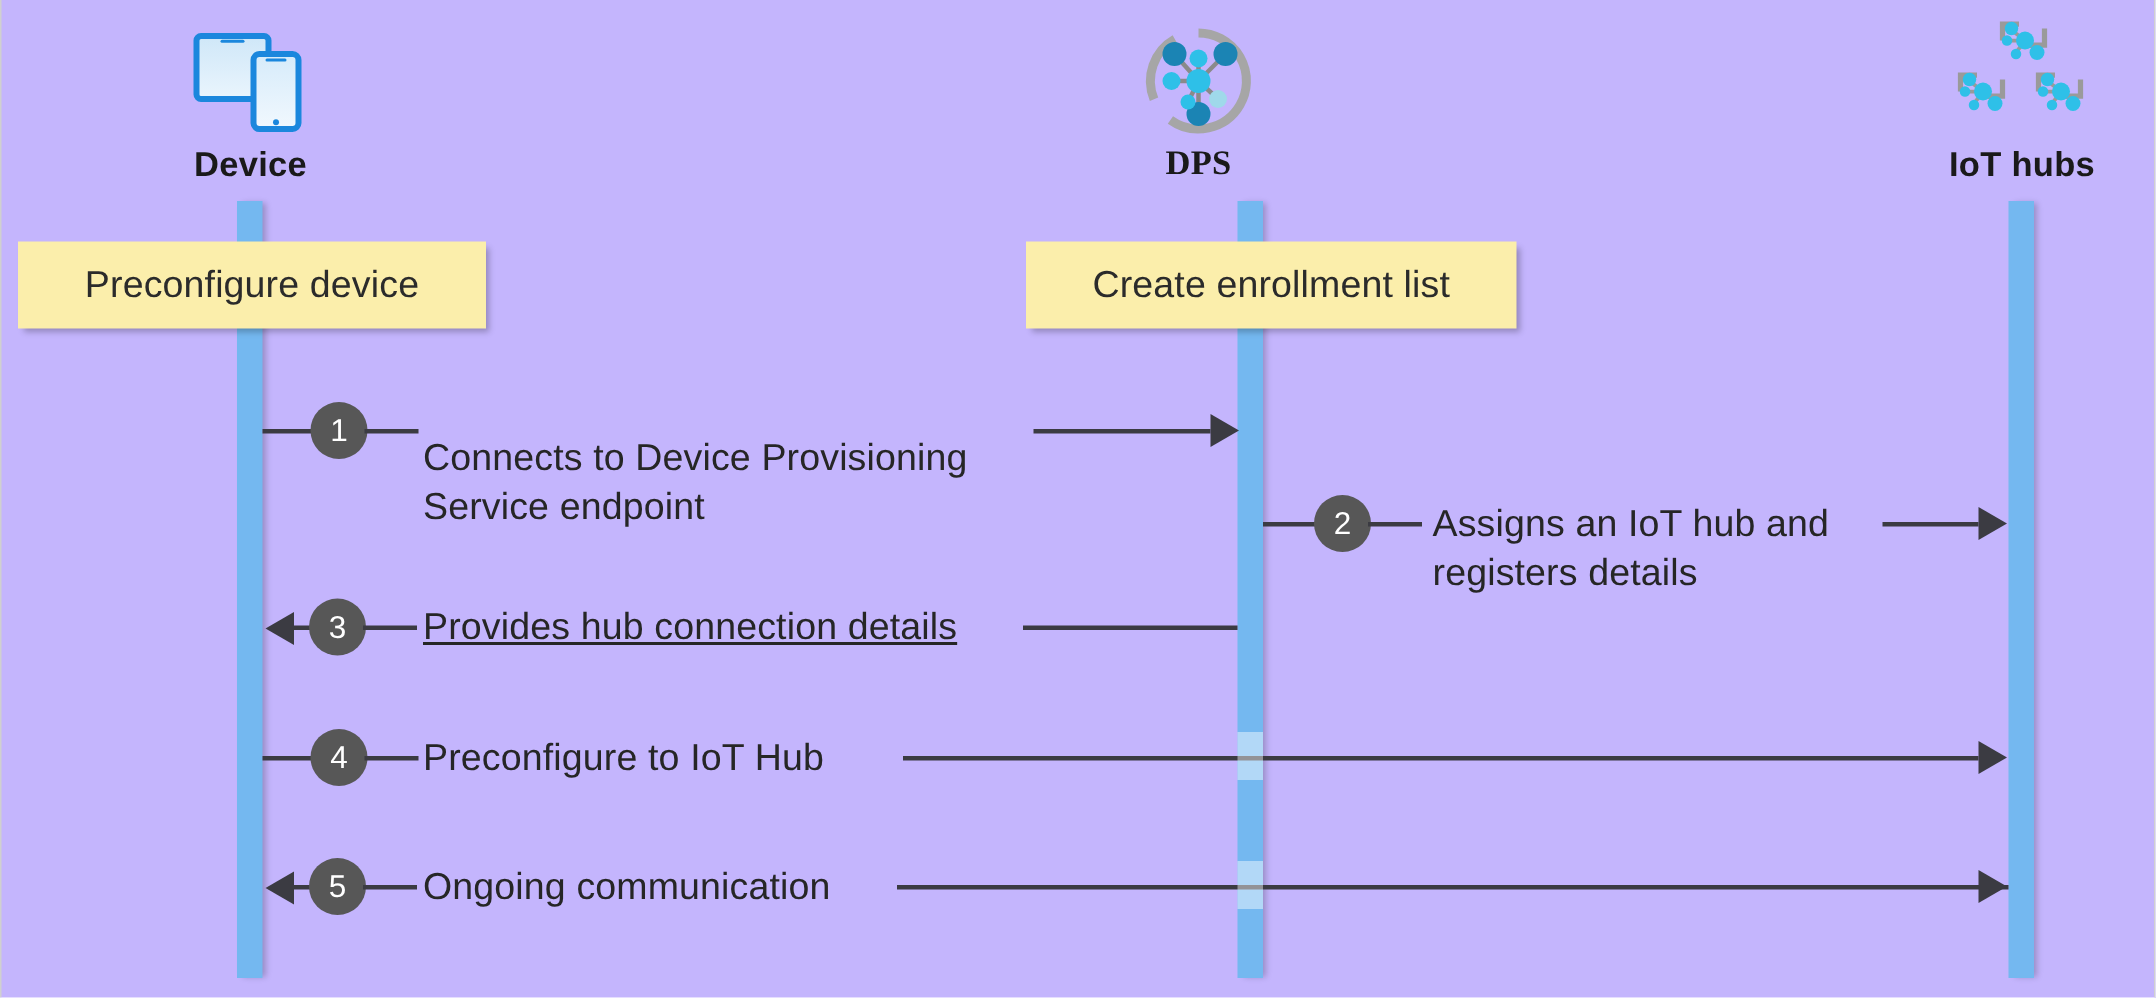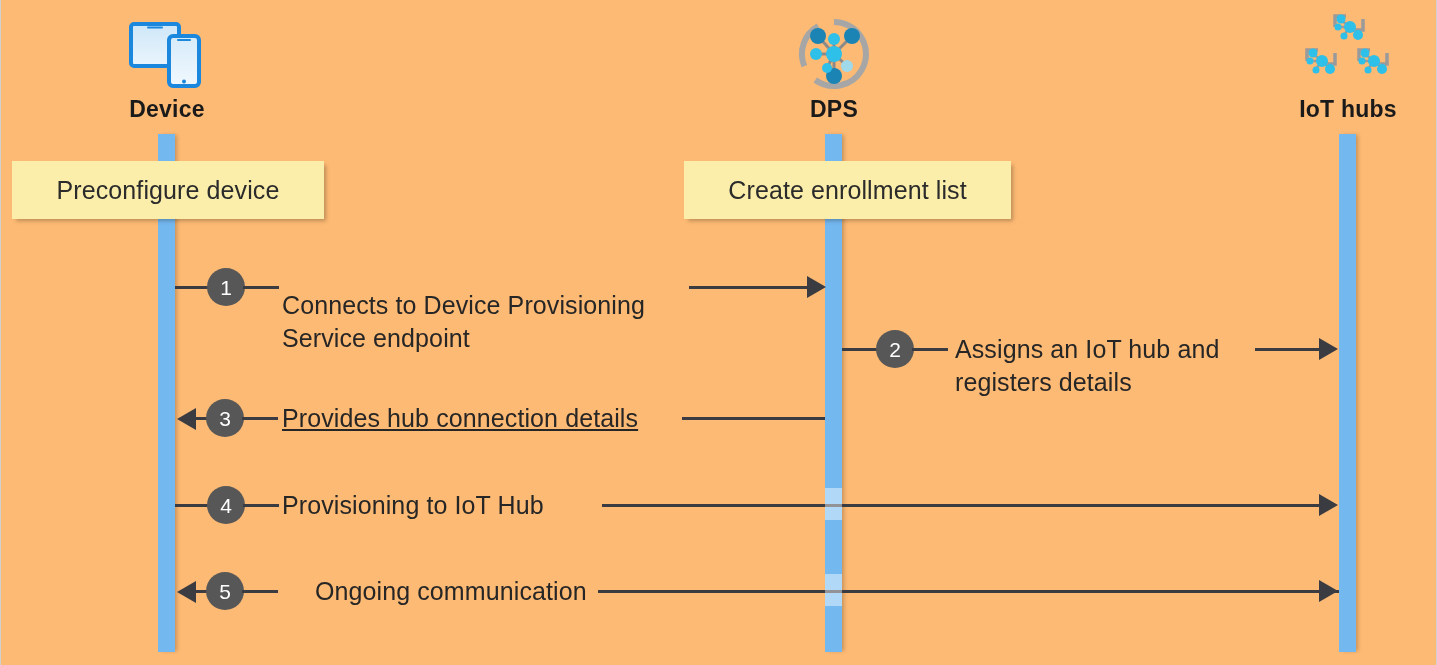--- a/index.html
+++ b/index.html
@@ -4,21 +4,21 @@
 <style>
   html, body {
     margin: 0;
     padding: 0;
     background: #ffffff;
   }
   #canvas {
     position: relative;
     width: 1437px;
     height: 665px;
-    background: #fdba74;
+    background: #c4b5fd;
     border-left: 1px solid #d0d0d0;
     border-right: 1px solid #d0d0d0;
     box-sizing: border-box;
     font-family: "Liberation Sans", sans-serif;
     overflow: hidden;
   }
 
   
   .actor {
     position: absolute;
@@ -135,21 +135,21 @@
         <rect x="4" y="6" width="48" height="42" rx="3" ry="3" fill="url(#gDev1)" stroke="#1b87dd" stroke-width="4"></rect>
         <rect x="20" y="8.5" width="16" height="2" rx="1" fill="#1b87dd"></rect>
         <rect x="42" y="18" width="30" height="50" rx="4" ry="4" fill="url(#gDev2)" stroke="#1b87dd" stroke-width="4"></rect>
         <rect x="50" y="21" width="14" height="2" rx="1" fill="#1b87dd"></rect>
         <circle cx="57" cy="63.5" r="2" fill="#1b87dd"></circle>
       </svg>
     </div>
     <div class="actor-label">Device</div>
   </div>
 
-  <div class="actor" style="left:733px;">
+  <div class="actor" style="left:698px;font-family:Liberation Serif, serif;">
     <div class="actor-icon">
       <svg width="76" height="76" viewBox="0 0 76 76">
         <path d="M38 6 A32 32 0 1 1 37.9 6" fill="none" stroke="#a6a6a6" stroke-width="6" stroke-dasharray="120 18 46 18" stroke-linecap="butt"></path>
         <g stroke="#8a8a8a" stroke-width="3">
           <line x1="38" y1="38" x2="22" y2="20"></line>
           <line x1="38" y1="38" x2="56" y2="20"></line>
           <line x1="38" y1="38" x2="20" y2="38"></line>
           <line x1="38" y1="38" x2="31" y2="52"></line>
           <line x1="38" y1="38" x2="51" y2="50"></line>
           <line x1="38" y1="38" x2="38" y2="60"></line>
@@ -267,32 +267,32 @@
     <div class="msg-text" style="left:281px; top:402px; width:420px;text-decoration:underline;">Provides hub connection details</div>
     <div class="msg-line" style="left:681px; top:417px; width:143px;"></div>
   </div>
 
   <div>
     <div class="msg-line" style="left:174px; top:504px; width:44px;"></div>
     <div class="msg-badge" style="left:206px; top:486px;">
       <span>4</span>
     </div>
     <div class="msg-line" style="left:242px; top:504px; width:36px;"></div>
-    <div class="msg-text" style="left:281px; top:489px; width:330px;">Provisioning to IoT Hub</div>
+    <div class="msg-text" style="left:281px; top:489px; width:330px;">Preconfigure to IoT Hub</div>
     <div class="msg-line" style="left:601px; top:504px; width:717px;"></div>
     <div class="cross-hl" style="left:824px; top:488px; height:32px;"></div>
     <div class="arrow-head arrow-right" style="left:1318px; top:494px;"></div>
   </div>
 
   <div>
     <div class="arrow-head arrow-left" style="left:176px; top:581px;"></div>
     <div class="msg-line" style="left:195px; top:590px; width:12px;"></div>
     <div class="msg-badge" style="left:205px; top:572px;">
       <span>5</span>
     </div>
     <div class="msg-line" style="left:241px; top:590px; width:36px;"></div>
-    <div class="msg-text" style="left:281px; top:575px; width:320px;margin-left:33px;">Ongoing communication</div>
+    <div class="msg-text" style="left:281px; top:575px; width:320px;">Ongoing communication</div>
     <div class="msg-line" style="left:597px; top:590px; width:741px;"></div>
     <div class="cross-hl" style="left:824px; top:574px; height:32px;"></div>
     <div class="arrow-head arrow-right" style="left:1318px; top:580px;"></div>
   </div>
 
 </div>
 
 </body></html>

